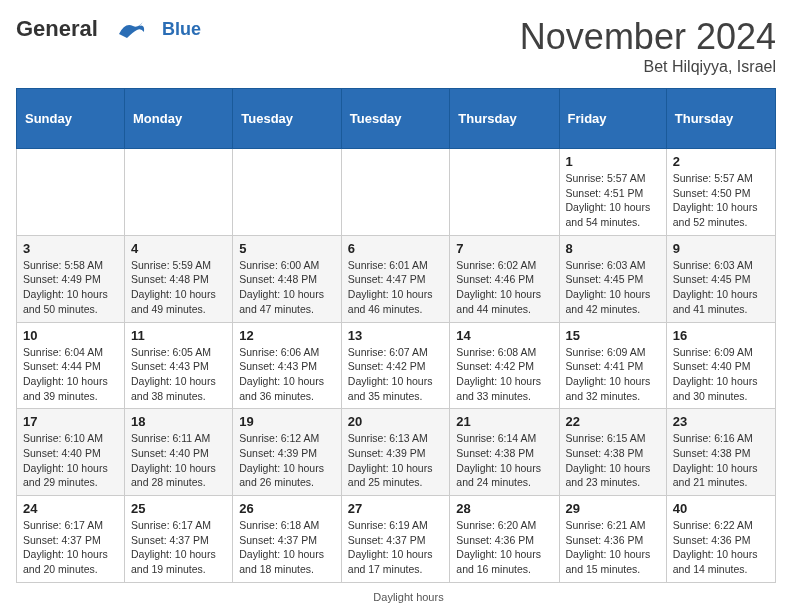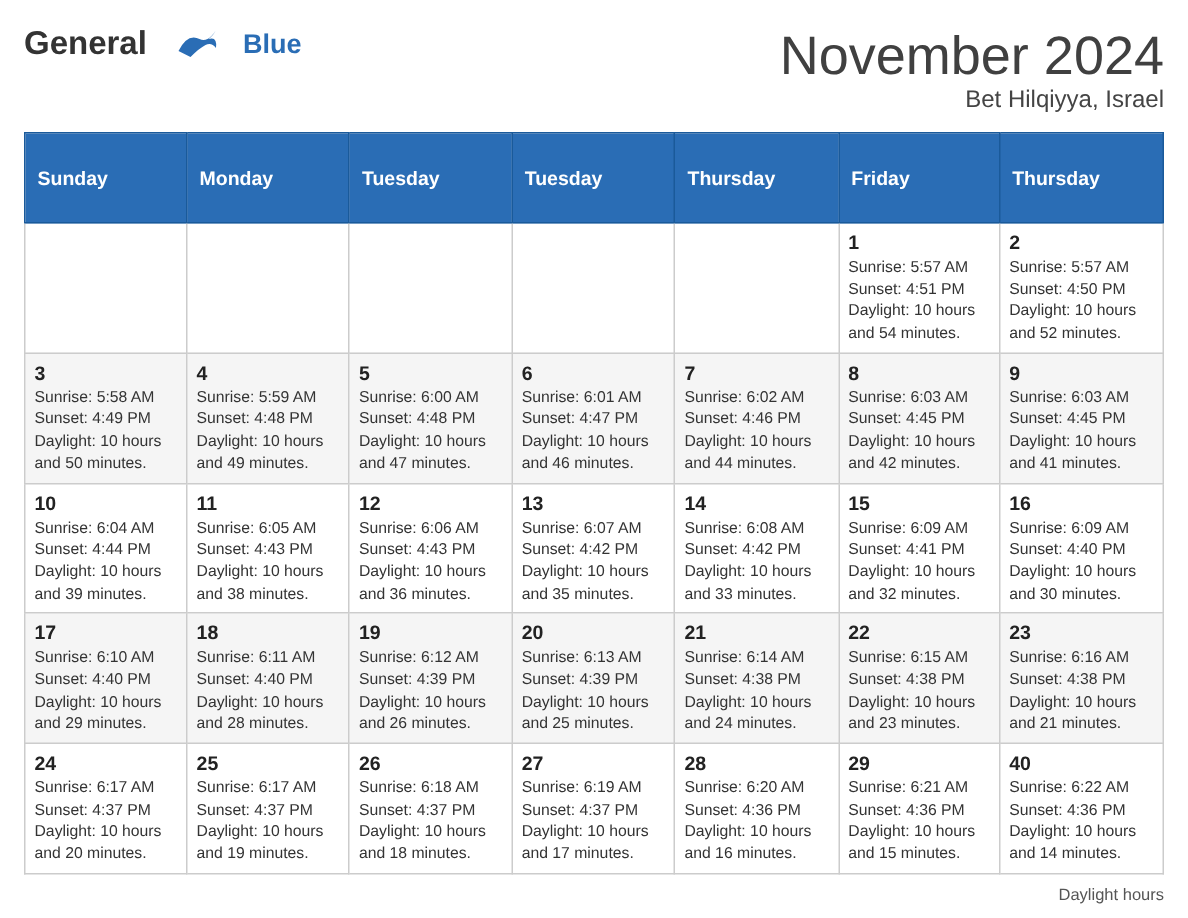--- a/index.html
+++ b/index.html
@@ -91,21 +91,21 @@
       color: #333;
       line-height: 1.4;
     }
     .empty-cell {
       background: #fff !important;
     }
     .footer {
       margin-top: 8px;
       font-size: 11px;
       color: #555;
-      text-align: right;
+      text-align: center;
       padding-left: 25px;
     }
   </style>
 </head>
 <body>
 
 <div class="header">
   <div class="logo">
     <div class="logo-text">
       <span class="logo-general">General</span>

